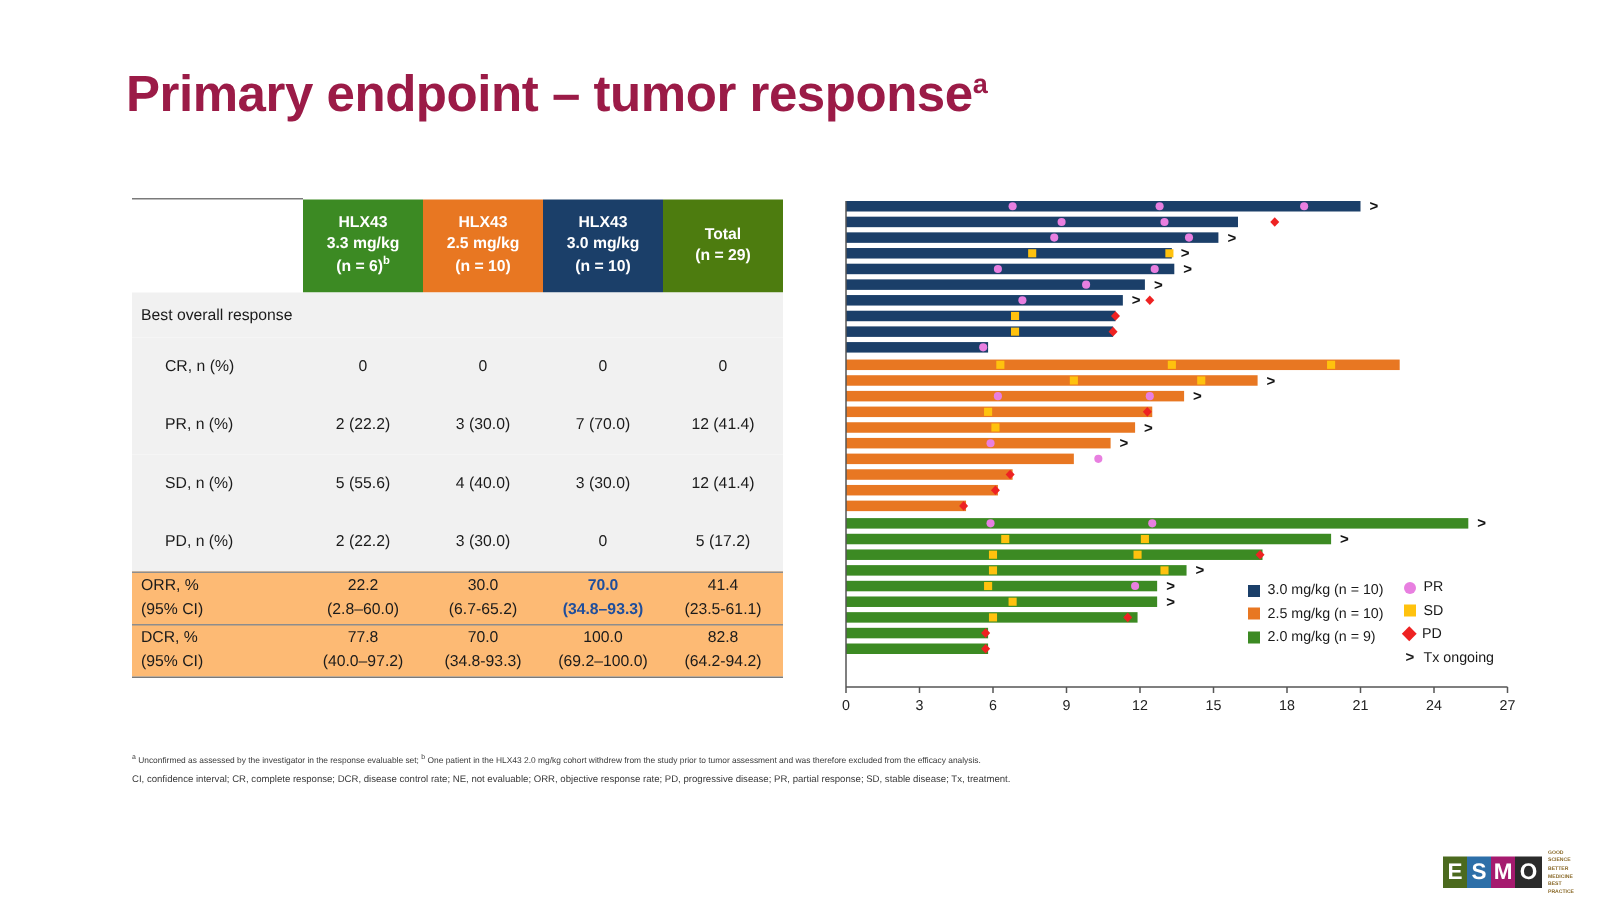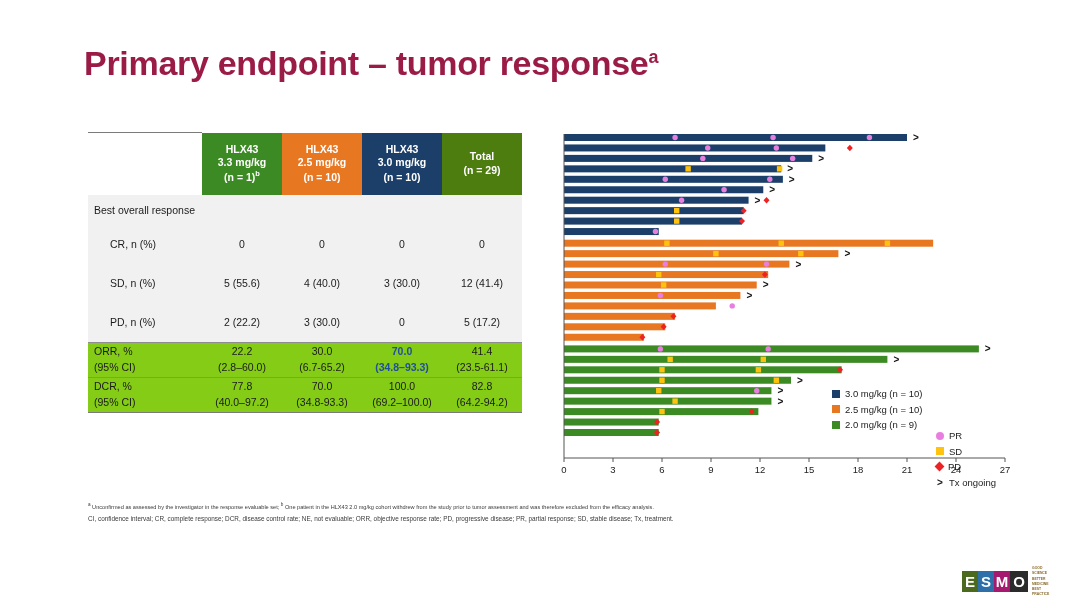--- a/index.html
+++ b/index.html
@@ -35,21 +35,21 @@
   .hdr-grey{background:#4d7c0f;text-align:center;}
   .hdr-cell sup{font-size:7.5px;}
 
   .sect-row td{background:#F1F1F1;height:30px;}
   .sect-label{padding-left:6px !important;font-size:10.5px;color:#1b1b1b;}
 
   .data-row td{background:#F1F1F1;height:39px;}
   .data-row td.lbl{padding-left:22px !important;text-align:left;}
   .data-row td.val{text-align:center;}
 
-  .summ-row td{height:34px;background:#84cc16;margin-left:32px;}
+  .summ-row td{height:34px;background:#fdba74;margin-left:32px;}
   .summ-row td.lbl{padding-left:6px !important;text-align:left;line-height:1.45;}
   .summ-row td.val{text-align:center;line-height:1.45;}
   .summ-row.orr td{border-top:1.4px solid #8d8d8d;}
   .summ-row.dcr td{border-top:1.4px solid #8d8d8d;border-bottom:1.6px solid #7a7a7a;}
   .hl{color:#1F4E9C;font-weight:bold;}
 
   
   #plot{position:absolute;left:556px;top:128px;width:470px;height:350px;}
   #plot-svg{display:block;}
 
@@ -90,21 +90,21 @@
   </div>
 
   <div id="table-wrap">
     <table id="resp-table">
       <tbody id="table-body">
           <tr>
             <td class="hdr-blank"></td>
             <td class="hdr-cell hdr-green">
               <div>HLX43</div>
               <div>3.3 mg/kg</div>
-              <div><span>(n = 1)</span><sup>b</sup></div>
+              <div><span>(n = 6)</span><sup>b</sup></div>
             </td>
             <td class="hdr-cell hdr-orange">
               <div>HLX43</div>
               <div>2.5 mg/kg</div>
               <div><span>(n = 10)</span><sup></sup></div>
             </td>
             <td class="hdr-cell hdr-navy">
               <div>HLX43</div>
               <div>3.0 mg/kg</div>
               <div><span>(n = 10)</span><sup></sup></div>
@@ -117,20 +117,27 @@
           <tr class="sect-row">
             <td class="sect-label">Best overall response</td>
             <td colspan="4"></td>
           </tr>
           <tr class="data-row">
             <td class="lbl">CR, n (%)</td>
             <td class="val">0</td>
             <td class="val">0</td>
             <td class="val">0</td>
             <td class="val">0</td>
+          </tr>
+          <tr class="data-row">
+            <td class="lbl">PR, n (%)</td>
+            <td class="val">2 (22.2)</td>
+            <td class="val">3 (30.0)</td>
+            <td class="val">7 (70.0)</td>
+            <td class="val">12 (41.4)</td>
           </tr>
           <tr class="data-row">
             <td class="lbl">SD, n (%)</td>
             <td class="val">5 (55.6)</td>
             <td class="val">4 (40.0)</td>
             <td class="val">3 (30.0)</td>
             <td class="val">12 (41.4)</td>
           </tr>
           <tr class="data-row">
             <td class="lbl">PD, n (%)</td>
@@ -318,21 +325,21 @@
         </div>
         <div class="lg-row">
           <span class="lg-sw" style="background:#E87722"></span>
           <span>2.5 mg/kg (n = 10)</span>
         </div>
         <div class="lg-row">
           <span class="lg-sw" style="background:#3C8A23"></span>
           <span>2.0 mg/kg (n = 9)</span>
         </div>
       </div>
-    <div class="lg-col" id="legend-markers" style="left:104px;top:0px;margin-top:44px;">
+    <div class="lg-col" id="legend-markers" style="left:104px;top:0px;">
         <div class="lg-row">
           <span class="lg-dot" style="background:#E87FE0"></span>
           <span>PR</span>
         </div>
         <div class="lg-row">
           <span class="lg-sw" style="background:#FFC20E"></span>
           <span>SD</span>
         </div>
         <div class="lg-row">
           <span class="lg-dia"></span>

